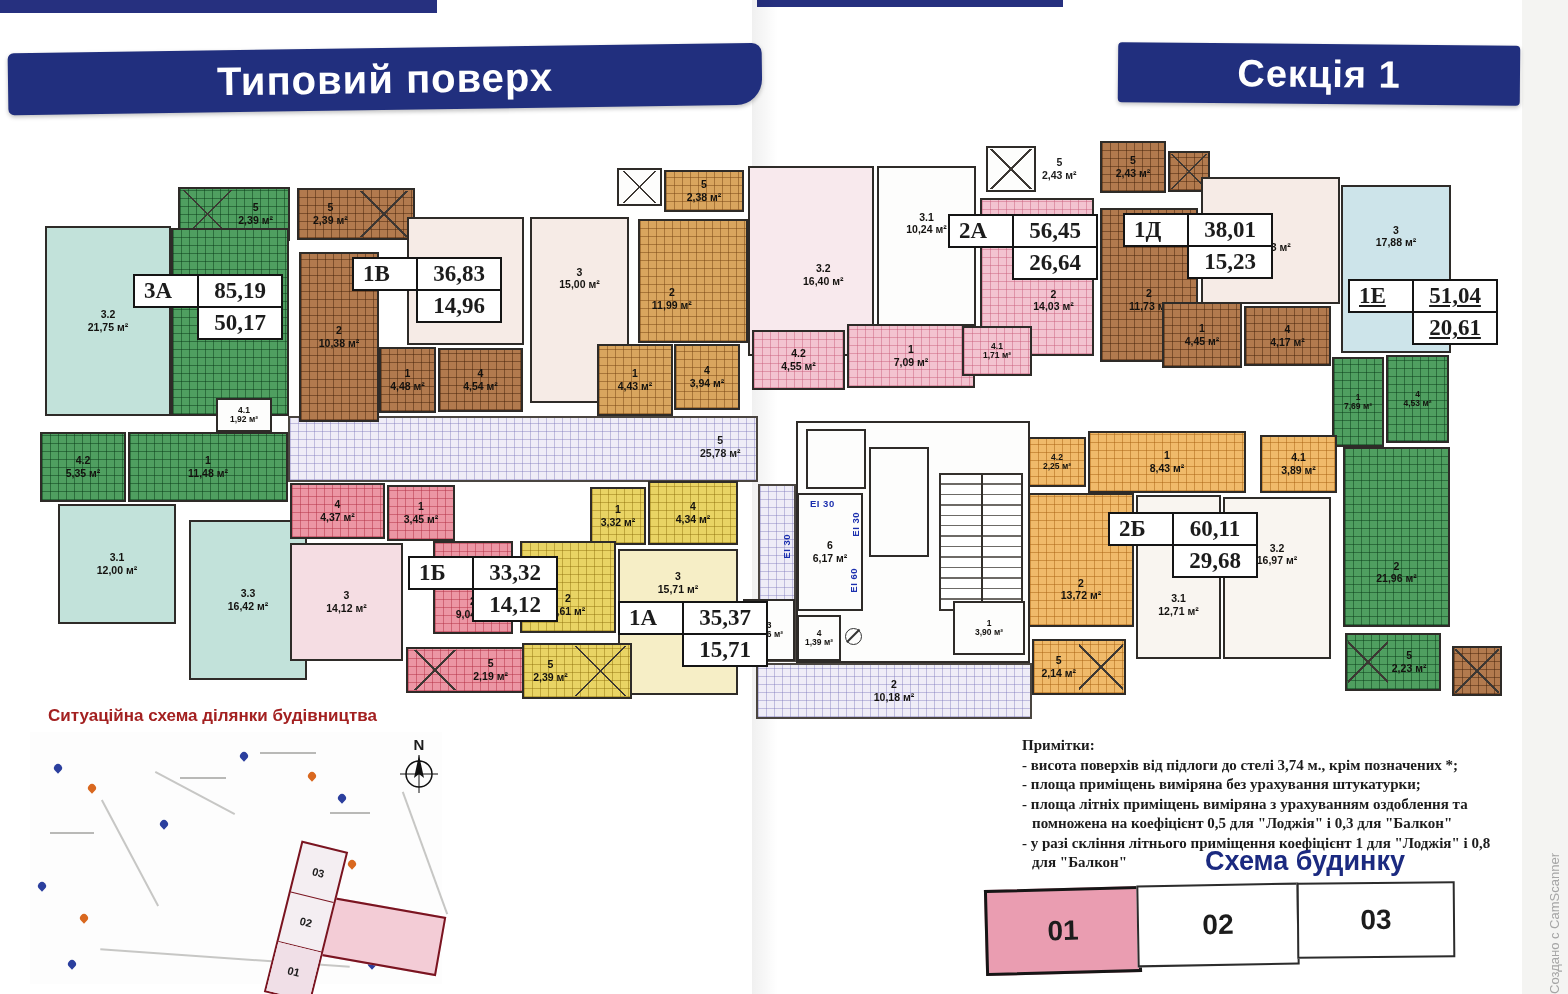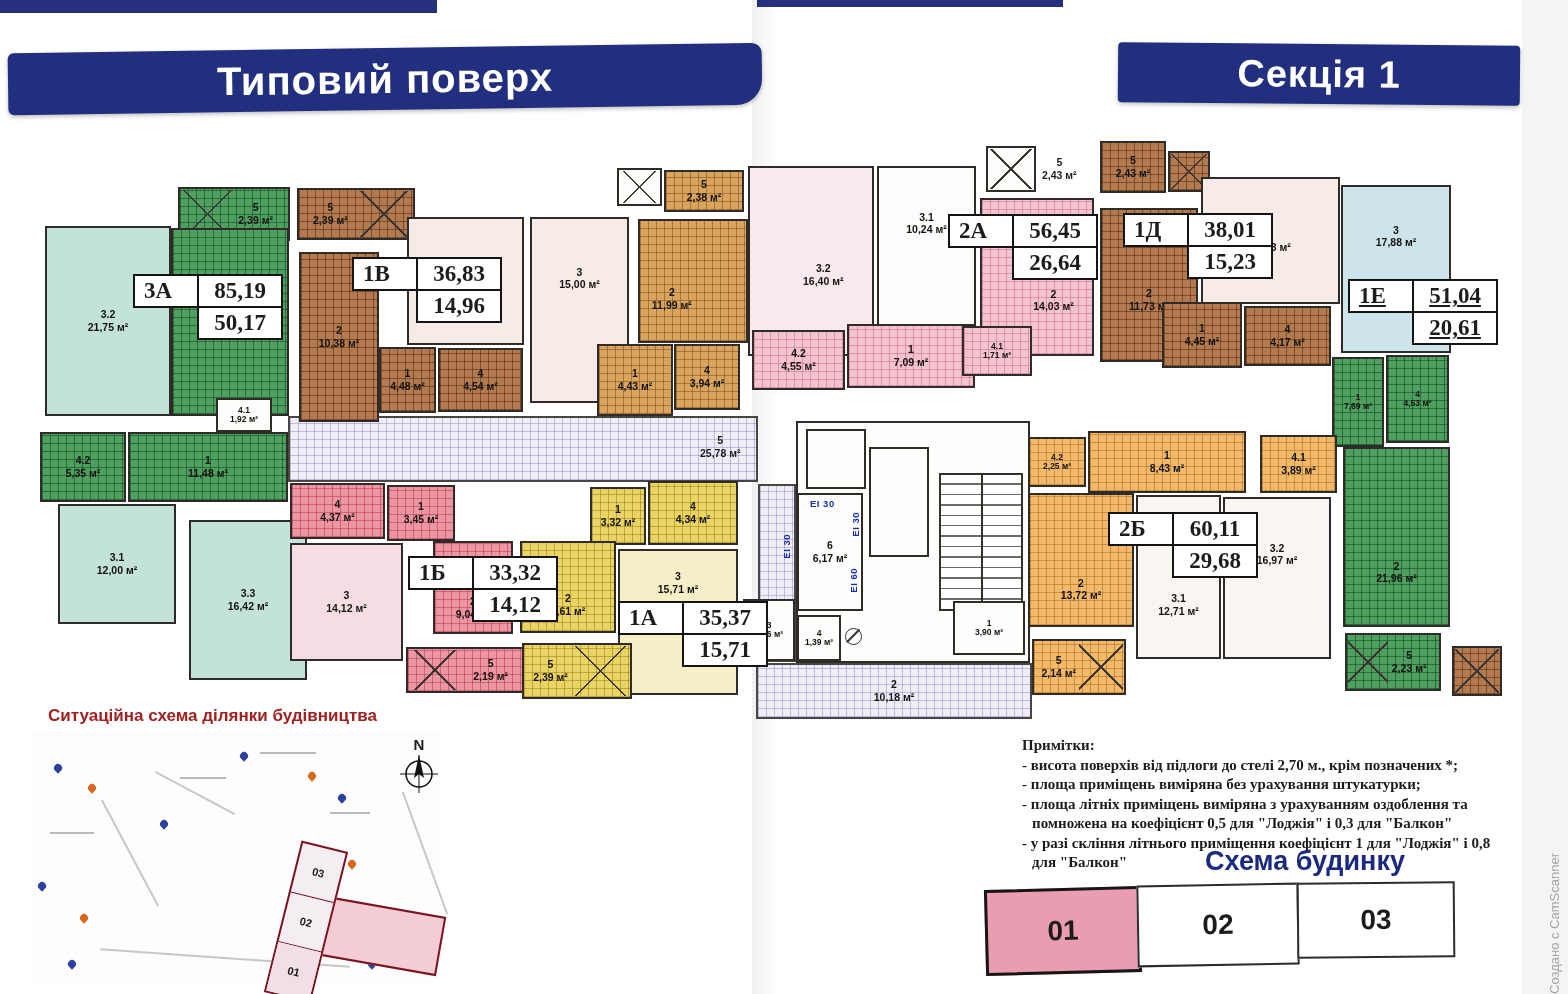--- a/index.html
+++ b/index.html
@@ -604,21 +604,21 @@
         <circle cx="21" cy="21" r="13" fill="none" stroke="#111" stroke-width="1.5"></circle>
         <line x1="2" y1="21" x2="40" y2="21" stroke="#111" stroke-width="1"></line>
         <line x1="21" y1="2" x2="21" y2="40" stroke="#111" stroke-width="1"></line>
         <polygon points="21,2 26,25 21,21 16,25" fill="#111"></polygon>
       </svg>
     </div>
   </div>
 
   <div class="notes">
     <div>Примітки:</div>
-    <div class="nline">- висота поверхів від підлоги до стелі 2,70 м., крім позначених *;</div>
+    <div class="nline">- висота поверхів від підлоги до стелі 3,74 м., крім позначених *;</div>
     <div class="nline">- площа приміщень виміряна без урахування штукатурки;</div>
     <div class="nline">- площа літніх приміщень виміряна з урахуванням оздоблення та помножена на коефіцієнт 0,5 для "Лоджія" і 0,3 для "Балкон"</div>
     <div class="nline">- у разі скління літнього приміщення коефіцієнт 1 для "Лоджія" і 0,8 для "Балкон"</div>
   </div>
 
   <div class="scheme-title">Схема будинку</div>
   <div class="blk blk01">01</div>
   <div class="blk blk02">02</div>
   <div class="blk blk03">03</div>
 

